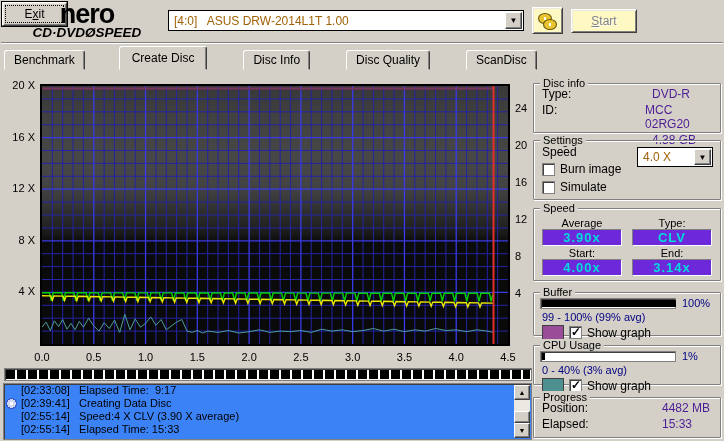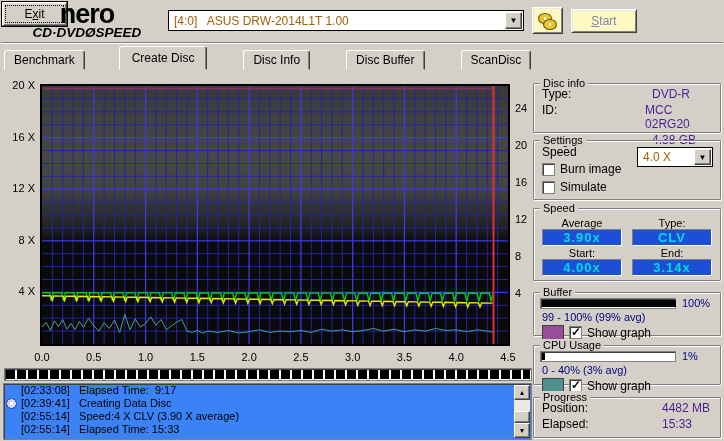--- a/index.html
+++ b/index.html
@@ -61,21 +61,21 @@
   .navy{color:#4c1d95;margin-left:48px;}
   
   #speed-combo{left:636px;top:146px;width:76px;height:20px;border:1.5px solid #000;}
   .cb-line{display:flex;align-items:center;gap:5px;padding:2px 8px;font-size:12px;color:#000;}
   .cbox{width:13px;height:13px;background:#fff;border:1px solid #808080;
       box-shadow:inset 1px 1px 0 #404040, inset -1px -1px 0 #fff;position:relative;flex:0 0 13px;}
   .cbox.on::after{content:"✓";position:absolute;left:1px;top:-2px;font-size:12px;font-weight:bold;color:#000;}
   
   .lcd-grid{display:grid;grid-template-columns:1fr 1fr;gap:1px 10px;padding:8px 8px 6px;}
   .lcd-lab{text-align:center;font-size:11px;color:#000;}
-  .lcd{height:17px;background:#1d4ed8;border:1px solid;border-color:#808080 #fff #fff #808080;
+  .lcd{height:17px;background:#6d28d9;border:1px solid;border-color:#808080 #fff #fff #808080;
       color:#00dcdc;font-weight:bold;font-size:13px;text-align:center;line-height:15px;letter-spacing:1px;}
   
   .meter-line{display:flex;align-items:center;gap:6px;padding:4px 6px 0;}
   .meter{flex:1;height:11px;background:#fff;border:1px solid #808080;
       box-shadow:inset 1px 1px 0 #404040;position:relative;}
   .meter .fill{position:absolute;left:1px;top:1px;bottom:1px;background:#000;}
   .pct{font-size:11px;color:#000080;width:32px;}
   .stats{font-size:11px;padding:2px 8px;color:#000080;}
   .swatch{width:22px;height:15px;border:1px solid #404040;flex:0 0 22px;}
   
@@ -125,21 +125,21 @@
       <span><span>E</span><span class="u">x</span><span>it</span></span>
     </div>
   </div>
 
   <div id="tb-sep"></div>
 
   <div id="tabs">
     <div class="tab">Benchmark</div>
     <div class="tab active">Create Disc</div>
     <div class="tab">Disc Info</div>
-    <div class="tab">Disc Buffer</div>
+    <div class="tab">Disc Quality</div>
     <div class="tab">ScanDisc</div>
   </div>
 
   <div id="chart">
     <div id="plot">
       <svg id="plot-svg" width="466" height="258">
           <line x1="10.355555555555556" y1="0" x2="10.355555555555556" y2="258" stroke="#2424a4" stroke-width="1"></line>
           <line x1="20.711111111111112" y1="0" x2="20.711111111111112" y2="258" stroke="#2424a4" stroke-width="1"></line>
           <line x1="31.066666666666674" y1="0" x2="31.066666666666674" y2="258" stroke="#2424a4" stroke-width="1"></line>
           <line x1="41.422222222222224" y1="0" x2="41.422222222222224" y2="258" stroke="#2424a4" stroke-width="1"></line>

